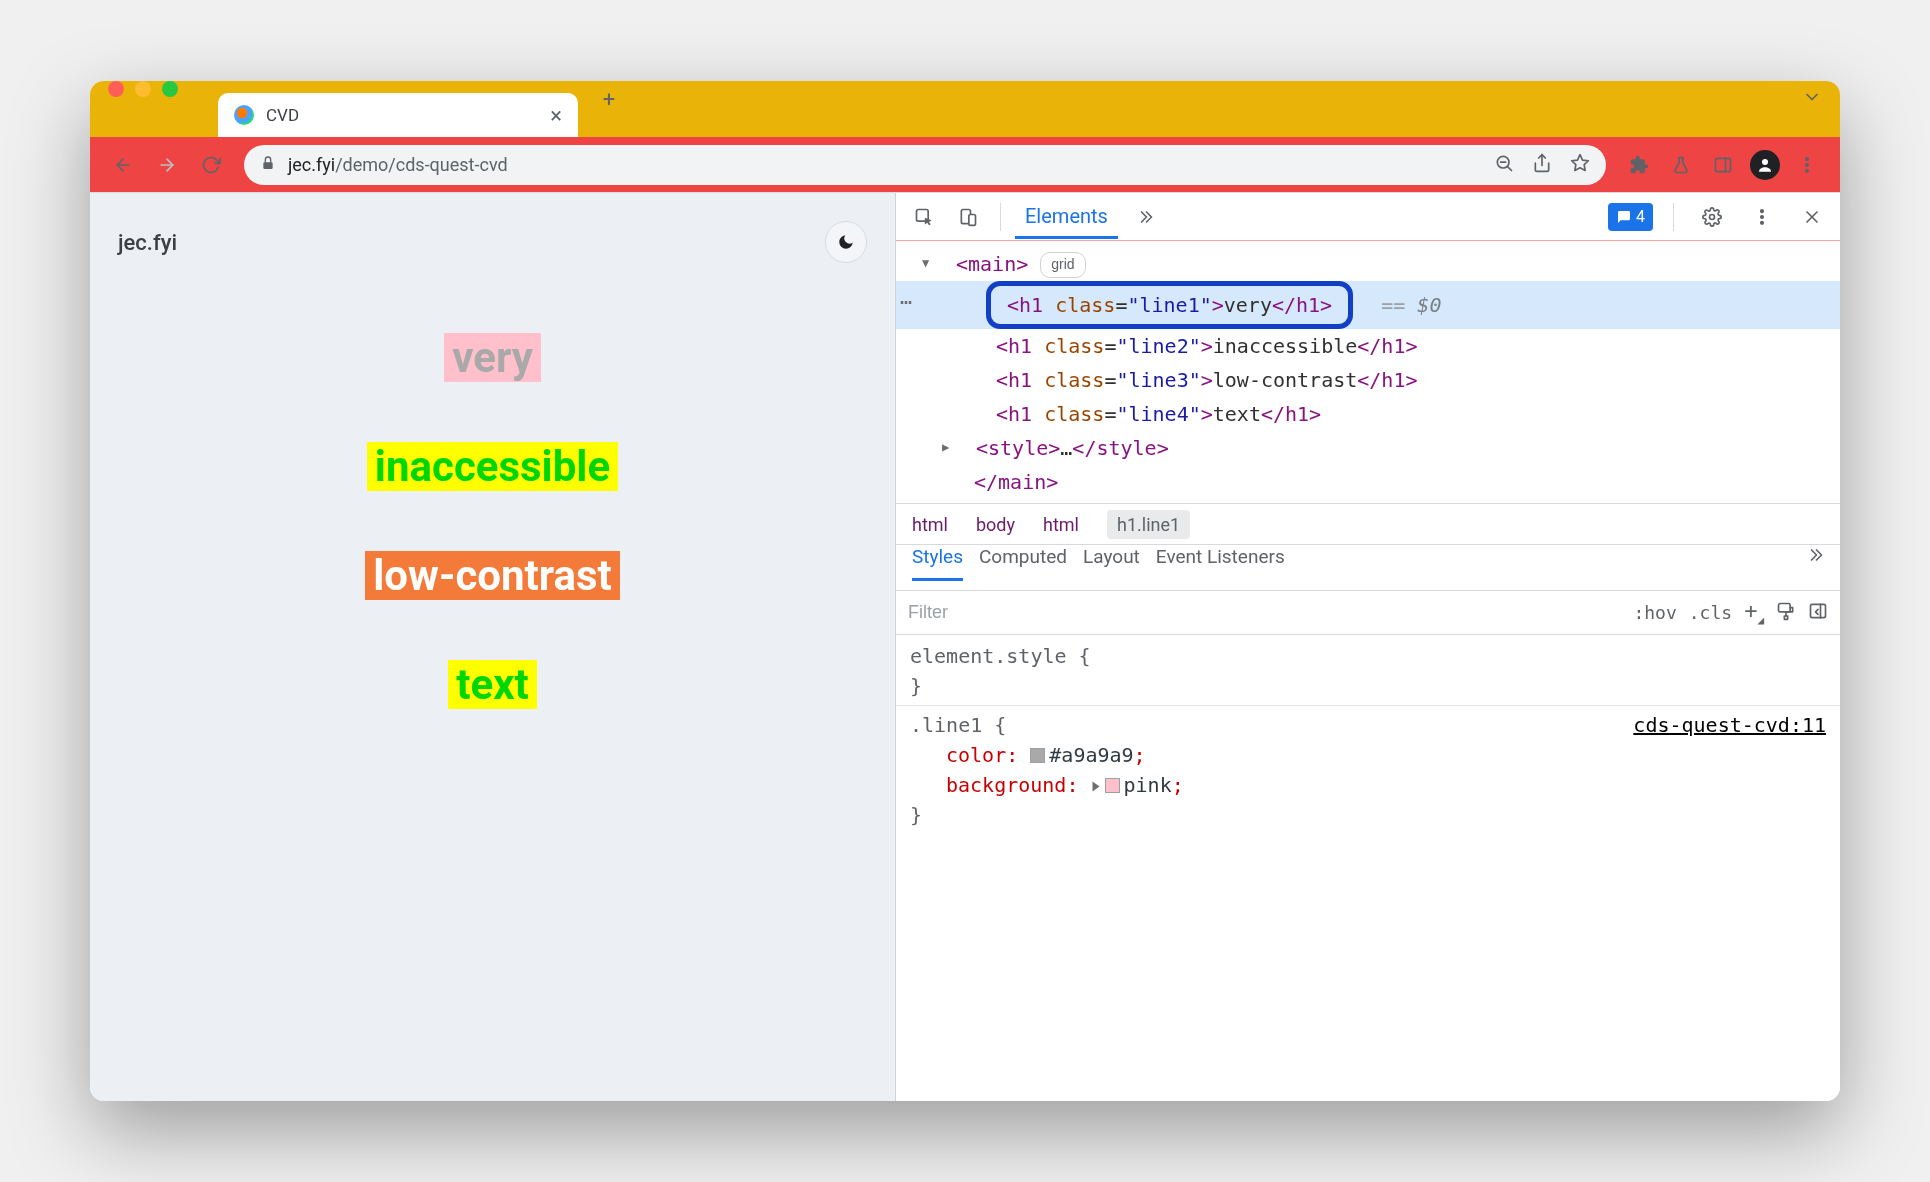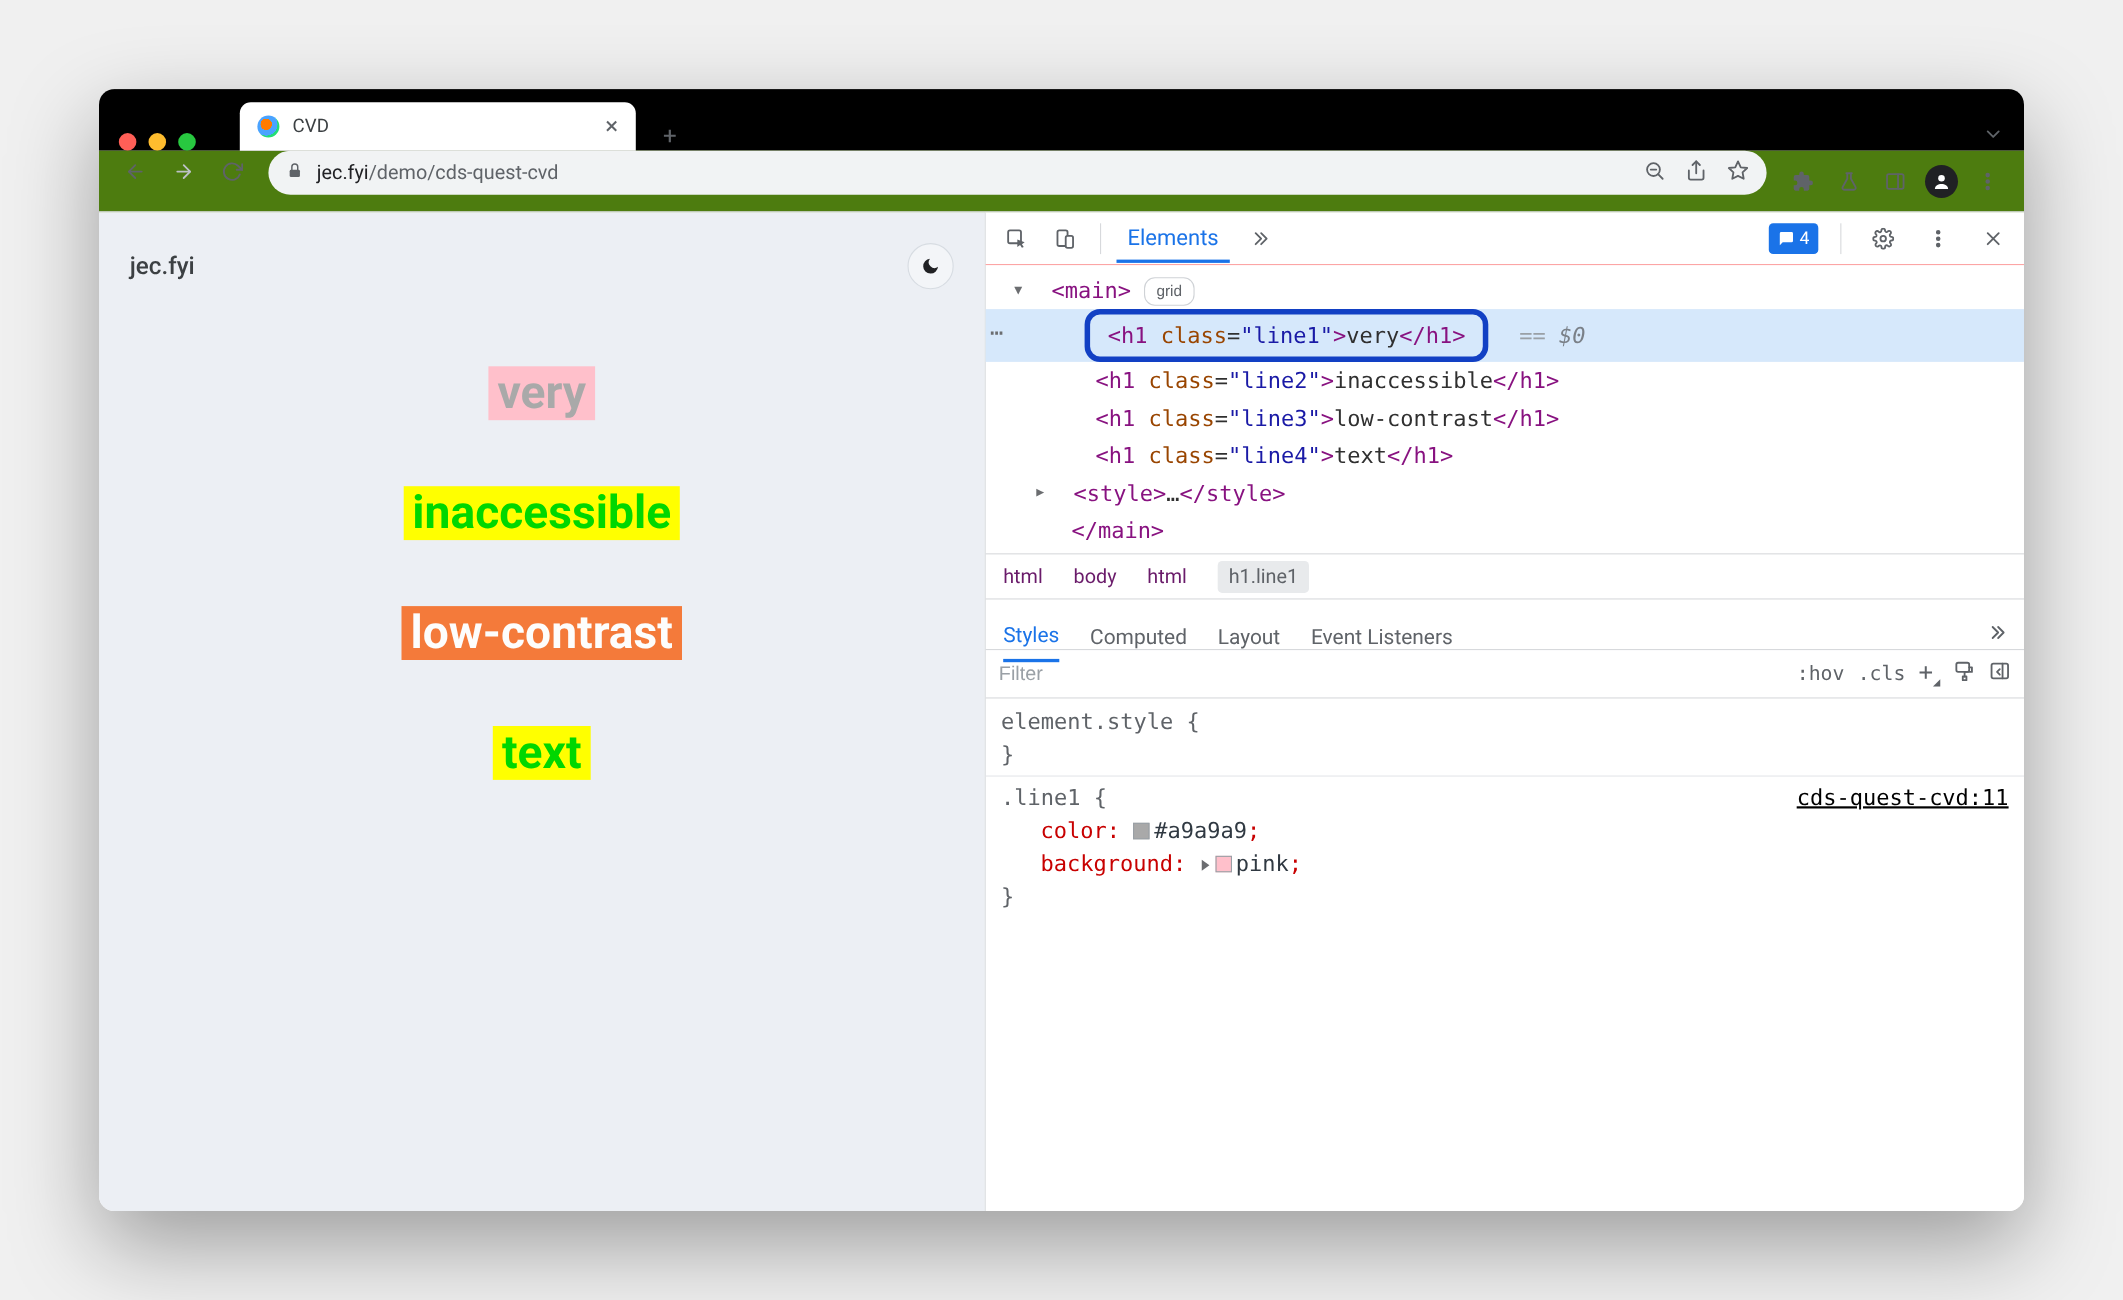--- a/index.html
+++ b/index.html
@@ -1,34 +1,34 @@
 <!DOCTYPE html>
 <html><head>
 <meta charset="utf-8">
 <style>
 * { margin: 0; padding: 0; box-sizing: border-box; }
 body { font-family: -apple-system, BlinkMacSystemFont, "Segoe UI", Roboto, sans-serif; background: #f0f0f0; width: 1930px; height: 1182px; display: flex; align-items: center; justify-content: center; }
 .browser-window { width: 1750px; height: 1020px; background: #fff; border-radius: 14px; box-shadow: 0 30px 80px rgba(0,0,0,0.35); overflow: hidden; display: flex; flex-direction: column; }
 
 
-.titlebar { height: 56px; background: #000000; display: flex; align-items: flex-end; padding: 0 18px; gap: 10px; }
+.titlebar { height: 56px; background: #eab308; display: flex; align-items: flex-start; padding: 0 18px; gap: 10px; }
 .traffic { display: flex; gap: 11px; margin-right: 30px; }
 .tl-dot { width: 16px; height: 16px; border-radius: 50%; }
 .tl-red { background: #ff5f57; }
 .tl-yellow { background: #febc2e; }
 .tl-green { background: #28c840; }
 .tab { background: #fff; height: 44px; margin-top: 12px; border-radius: 10px 10px 0 0; display: flex; align-items: center; padding: 0 16px; gap: 12px; min-width: 360px; position: relative; }
 .favicon { width: 20px; height: 20px; border-radius: 50%; background: radial-gradient(circle at 40% 40%, #ff7b00 30%, #4aa3ff 31% 60%, #2d7 61%); }
 .tab-title { font-size: 17px; color: #3c4043; flex: 1; }
 .tab-close { font-size: 22px; color: #5f6368; cursor: pointer; }
 .new-tab { margin-left: 6px; margin-top: 6px; font-size: 22px; color: #5f6368; width: 30px; text-align: center; }
 .chev { margin-left: auto; margin-top: 6px; color: #5f6368; font-size: 18px; }
 
 
-.toolbar { height: 56px; background: #4d7c0f; display: flex; padding: 0 14px; gap: 6px; border-bottom: 1px solid #dadce0; }
+.toolbar { height: 56px; background: #ef4444; display: flex; align-items: center; padding: 0 14px; gap: 6px; border-bottom: 1px solid #dadce0; }
 .tb-btn { width: 38px; height: 38px; display: flex; align-items: center; justify-content: center; color: #5f6368; border-radius: 50%; }
 .tb-btn.disabled { color: #bdc1c6; }
 .omnibox { flex: 1; height: 40px; background: #f1f3f4; border-radius: 20px; display: flex; align-items: center; padding: 0 16px; gap: 12px; margin: 0 8px; }
 .lock-icon { color: #5f6368; }
 .url-text { font-size: 18px; color: #5f6368; }
 .url-domain { color: #202124; }
 .omni-right { margin-left: auto; display: flex; gap: 18px; color: #5f6368; align-items: center; }
 .tb-right { display: flex; gap: 4px; align-items: center; }
 .avatar { width: 30px; height: 30px; border-radius: 50%; background: #202124; display: flex; align-items: center; justify-content: center; color: #fff; }
 
@@ -71,21 +71,21 @@
 .sel-ellipsis { position: absolute; left: 4px; top: 4px; color: #6b6d70; letter-spacing: 2px; }
 .sel-frame { display: inline-block; border: 5px solid #1240c4; border-radius: 14px; padding: 2px 16px; }
 .eqvar { color: #9aa0a6; font-style: italic; margin-left: 16px; }
 .dollar0 { color: #7a8088; }
 
 
 .crumb { height: 42px; border-top: 1px solid #d7d9dc; border-bottom: 1px solid #d7d9dc; display: flex; align-items: center; padding: 0 16px; gap: 28px; font-size: 18px; color: #6a1b6a; }
 .crumb .cur { background: #e8eaec; padding: 4px 10px; border-radius: 4px; color: #5f6368; }
 
 
-.sub-tabs { height: 46px; display: flex; align-items: flex-end; padding: 0 16px; gap: 28px; border-bottom: 1px solid #d7d9dc; color: #5f6368; font-size: 19px; }
+.sub-tabs { height: 46px; display: flex; align-items: flex-start; padding: 0 16px; gap: 16px; border-bottom: 1px solid #d7d9dc; color: #5f6368; font-size: 19px; }
 .sub-tabs .active { color: #1a73e8; border-bottom: 3px solid #1a73e8; padding-bottom: 10px; margin-bottom: -12px; }
 
 
 .filter-bar { height: 44px; display: flex; align-items: center; border-bottom: 1px solid #d7d9dc; padding: 0 12px; gap: 12px; color: #5f6368; font-family: ui-monospace, Menlo, monospace; font-size: 18px; }
 .filter-in { flex: 1; color: #9aa0a6; font-family: -apple-system, sans-serif; }
 
 
 .styles-body { padding: 6px 14px; font-family: ui-monospace, Menlo, monospace; font-size: 20px; color: #5f6368; line-height: 1.5; }
 .rule-sel { color: #5f6368; }
 .src-link { float: right; text-decoration: underline; color: #000000; }

